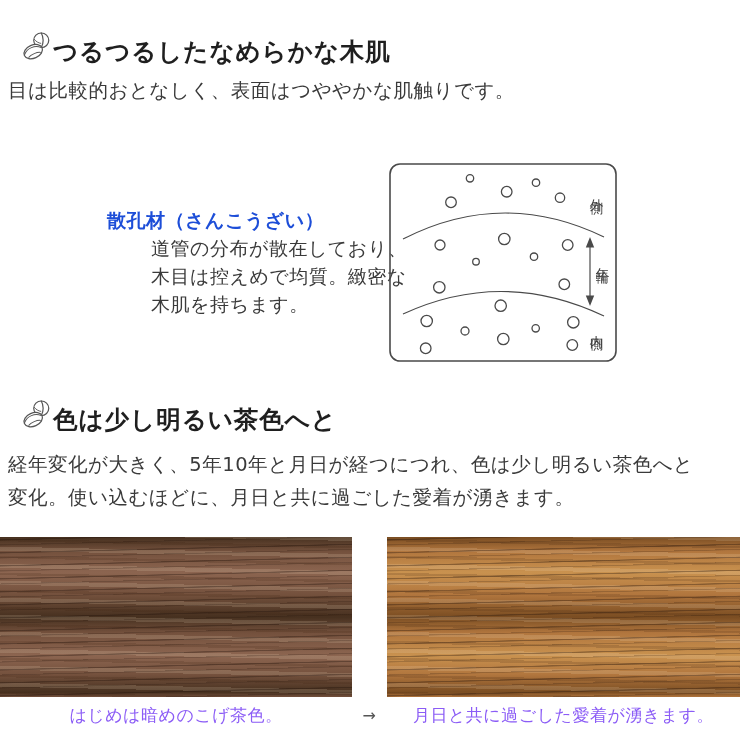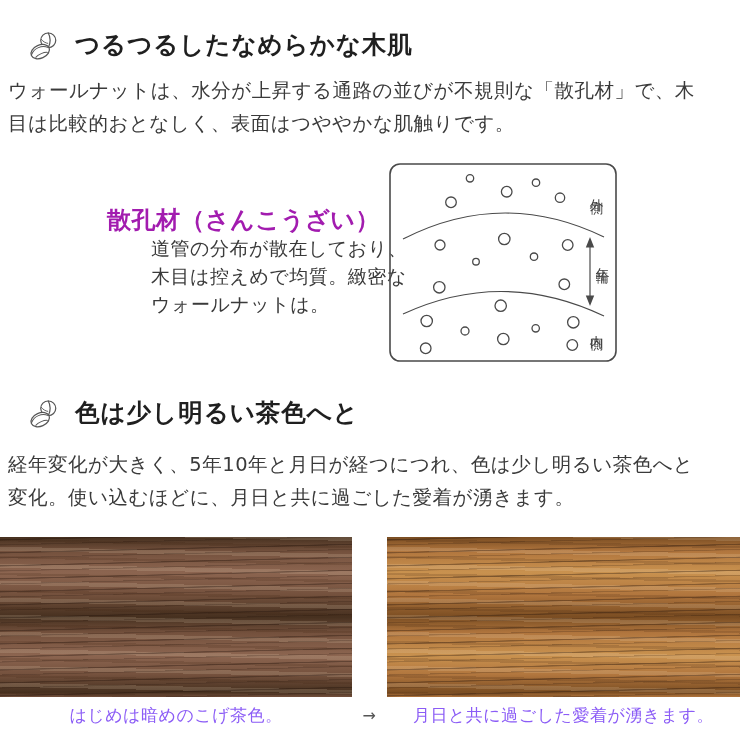--- a/index.html
+++ b/index.html
@@ -1,30 +1,30 @@
 <!DOCTYPE html>
 <html><head>
 <meta charset="utf-8">
 <style>
   html,body{margin:0;padding:0;background:#fff;}
   body{
     width:740px;height:740px;position:relative;overflow:hidden;
     font-family:"DejaVu Sans","Liberation Sans",sans-serif;
     color:#3d3d3d;
   }
-  .heading-row{position:absolute;display:flex;align-items:flex-start;gap:15px;left:28px;}
+  .heading-row{position:absolute;display:flex;align-items:flex-end;left:21px;}
   .heading-row h2{
     margin:0;font-size:24.5px;font-weight:bold;color:#1f1f1f;letter-spacing:1px;white-space:nowrap;
   }
   .walnut{flex:0 0 auto;}
   .para{position:absolute;left:8px;}
   .para .line{font-size:19.5px;line-height:33px;white-space:nowrap;letter-spacing:.5px;color:#3a3a3a;}
   
   .sidebox{position:absolute;left:107px;top:206px;}
-  .sidebox .title{font-size:24px;line-height:28px;font-weight:bold;color:#a21caf;white-space:nowrap;letter-spacing:.5px;}
+  .sidebox .title{font-size:19px;line-height:28px;font-weight:bold;color:#1d4ed8;white-space:nowrap;letter-spacing:.5px;}
   .sidebox .line{font-size:19px;line-height:28px;white-space:nowrap;letter-spacing:.5px;color:#3a3a3a;margin-left:44px;}
   
   .diagram{position:absolute;left:389px;top:163px;width:228px;height:199px;}
   .diagram svg{display:block;}
   .dbox{fill:none;stroke:currentColor;stroke-width:1.6;}
   .dline{fill:none;stroke:currentColor;stroke-width:1.2;}
   .dfill{fill:currentColor;stroke:none;}
   #pores-layer circle{fill:#fff;stroke:currentColor;stroke-width:1.3;}
   .vlabel{
     position:absolute;writing-mode:vertical-rl;text-orientation:upright;
@@ -73,29 +73,28 @@
           <path d="M3.4 23 C6.4 20.2 9.4 19.2 13 19.3 C16.8 19.4 19.8 20.8 22.6 23.4" fill="none" stroke-width="1.1"></path>
           <path d="M6.2 27.6 C9.4 25.9 16.8 25.9 19.8 27.9" fill="none" stroke-width="1"></path>
         </g>
       </g>
     </svg>
   </span>
   <h2>つるつるしたなめらかな木肌</h2>
 </div>
 
 <div class="para" style="top:74px">
-  <div class="line">ウォールナットは、水分が上昇する通路の並びが不規則な「散孔材」で、木</div>
   <div class="line">目は比較的おとなしく、表面はつややかな肌触りです。</div>
 </div>
 
 <div class="sidebox">
   <div class="title">散孔材（さんこうざい）</div>
   <div class="line">道管の分布が散在しており、</div>
   <div class="line">木目は控えめで均質。緻密な</div>
-  <div class="line">ウォールナットは。</div>
+  <div class="line">木肌を持ちます。</div>
 </div>
 
 <div class="diagram">
   <svg id="diagram-svg" viewBox="0 0 228 199" width="228" height="199" style="color: rgb(74, 74, 74);">
     <rect class="dbox" x="1" y="1" width="226" height="197" rx="10"></rect>
     <path class="dline" d="M14 76 Q114 25 215 74"></path>
     <path class="dline" d="M14 151 Q114 105 215 153"></path>
     <g>
       <line class="dline" x1="201" y1="82" x2="201" y2="135"></line>
       <polygon class="dfill" points="201,74 196.8,84.5 205.2,84.5"></polygon>

